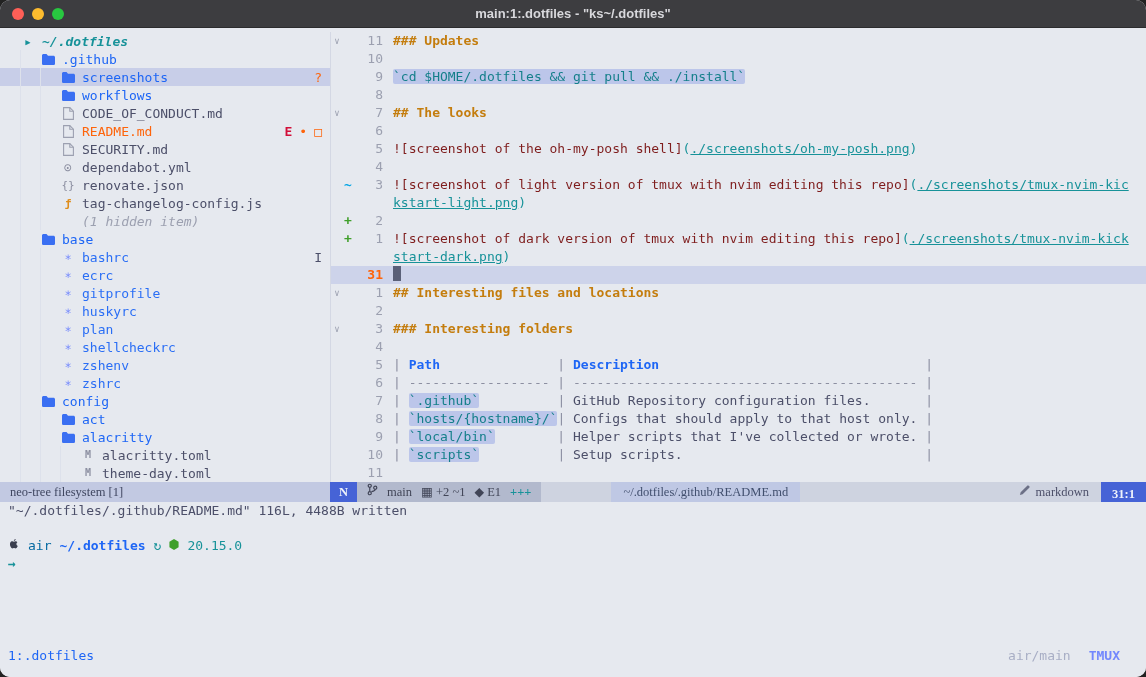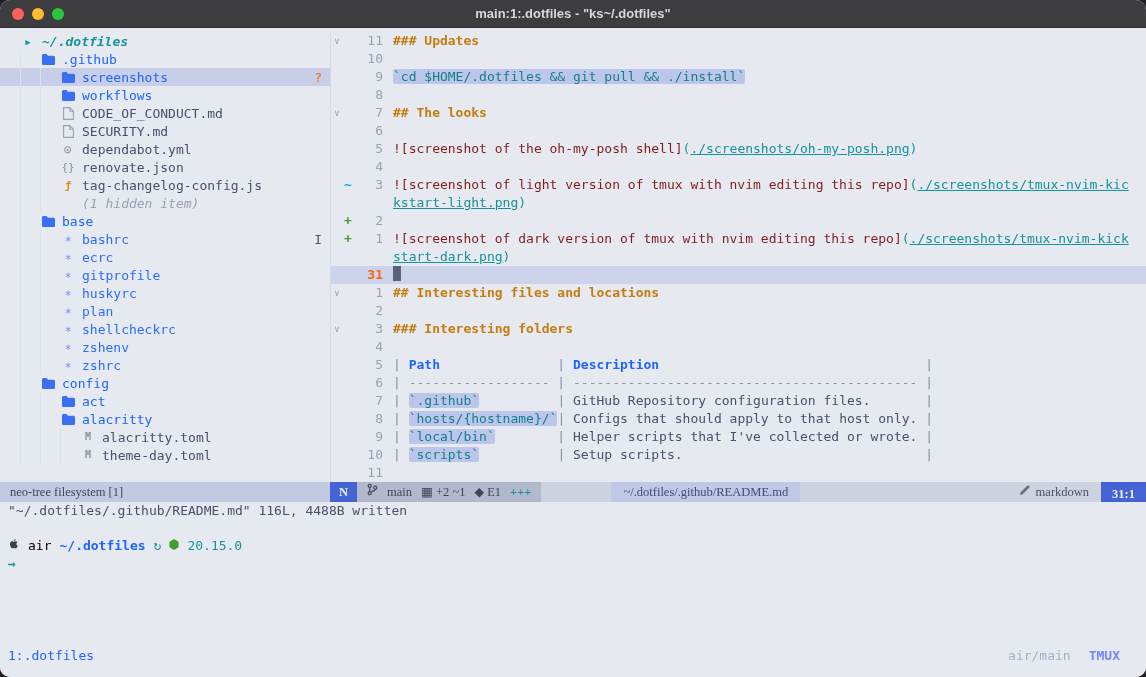--- a/index.html
+++ b/index.html
@@ -64,21 +64,21 @@
   .lgit { background:#b2b9cd; color:#414557; padding:8px 10px; display:flex; gap:9px; align-items:center; }
   .lgit .plus { color:#179299; font-weight:bold; }
   .lpath { background:#bfc8e4; color:#414f6e; padding:0 12px; margin-left:70px; }
   .lspace { flex:1; }
   .lft { padding:0 12px; display:flex; align-items:center; gap:6px; color:#4c4f69; }
   .lpos { background:#4663d6; color:#eef2fb; font-weight:bold; padding:2px 11px; }
   
   .cmdline { height:18px; line-height:18px; padding-left:8px; flex:none; color:#4c4f69; }
   .shell { margin-top:16px; padding-left:8px; flex:none; }
   .sline { height:18px; display:flex; align-items:center; gap:8px; }
-  .shost { color:#000000; }
+  .shost { color:#0369a1; }
   .spath { color:#1e66f5; font-weight:bold; }
   .srefresh { color:#179299; }
   .sver { color:#179299; }
   .sprompt { color:#179299; font-weight:bold; }
   .tmuxbar { margin-top:auto; height:20px; flex:none; display:flex; align-items:center; padding:0 26px 0 8px; margin-bottom:12px; }
   .twin { color:#1e66f5; }
   .tright { margin-left:auto; display:flex; gap:18px; }
   .tsess { color:#a8aec5; }
   .tlbl { color:#7287fd; font-weight:bold; }
 </style>
@@ -108,20 +108,24 @@
             <div class="tree-row sel"><span class="guide"></span><span class="guide"></span><span class="ticon"><svg width="13" height="11" viewBox="0 0 13 11">
                   <path fill="#3a6ff2" d="M0 1.6C0 .7.7 0 1.6 0h2.9l1.5 1.7h5.4c.9 0 1.6.7 1.6 1.6v6.1c0 .9-.7 1.6-1.6 1.6H1.6C.7 11 0 10.3 0 9.4z"></path>
                 </svg></span><span class="tlabel dir">screenshots</span><span class="badges"><span class="b-orange">?</span></span></div>
             <div class="tree-row"><span class="guide"></span><span class="guide"></span><span class="ticon"><svg width="13" height="11" viewBox="0 0 13 11">
                   <path fill="#3a6ff2" d="M0 1.6C0 .7.7 0 1.6 0h2.9l1.5 1.7h5.4c.9 0 1.6.7 1.6 1.6v6.1c0 .9-.7 1.6-1.6 1.6H1.6C.7 11 0 10.3 0 9.4z"></path>
                 </svg></span><span class="tlabel dir">workflows</span></div>
             <div class="tree-row"><span class="guide"></span><span class="guide"></span><span class="ticon"><svg width="11" height="13" viewBox="0 0 11 13">
                   <path fill="none" stroke="#9ca0b0" stroke-width="1.1" d="M.6.6h6.2l3.6 3.6v8.2H.6z"></path>
                   <path fill="none" stroke="#9ca0b0" stroke-width="1.1" d="M6.8.6v3.6h3.6"></path>
                 </svg></span><span class="tlabel file">CODE_OF_CONDUCT.md</span></div>
+            <div class="tree-row"><span class="guide"></span><span class="guide"></span><span class="ticon"><svg width="11" height="13" viewBox="0 0 11 13">
+                  <path fill="none" stroke="#9ca0b0" stroke-width="1.1" d="M.6.6h6.2l3.6 3.6v8.2H.6z"></path>
+                  <path fill="none" stroke="#9ca0b0" stroke-width="1.1" d="M6.8.6v3.6h3.6"></path>
+                </svg></span><span class="tlabel mod">README.md</span><span class="badges"><span class="b-red">E</span><span class="b-orange">•</span><span class="b-orange">□</span></span></div>
             <div class="tree-row"><span class="guide"></span><span class="guide"></span><span class="ticon"><svg width="11" height="13" viewBox="0 0 11 13">
                   <path fill="none" stroke="#9ca0b0" stroke-width="1.1" d="M.6.6h6.2l3.6 3.6v8.2H.6z"></path>
                   <path fill="none" stroke="#9ca0b0" stroke-width="1.1" d="M6.8.6v3.6h3.6"></path>
                 </svg></span><span class="tlabel file">SECURITY.md</span></div>
             <div class="tree-row"><span class="guide"></span><span class="guide"></span><span class="ticon"><span class="g" style="color:#8c8fa1">⊙</span></span><span class="tlabel file">dependabot.yml</span></div>
             <div class="tree-row"><span class="guide"></span><span class="guide"></span><span class="ticon"><span class="g" style="color:#8c8fa1;font-size:11px">{}</span></span><span class="tlabel file">renovate.json</span></div>
             <div class="tree-row"><span class="guide"></span><span class="guide"></span><span class="ticon"><span class="g" style="color:#df8e1d;font-size:11px;font-weight:bold">ƒ</span></span><span class="tlabel file">tag-changelog-config.js</span></div>
             <div class="tree-row"><span class="guide"></span><span class="guide"></span><span class="ticon"></span><span class="tlabel hidden">(1 hidden item)</span></div>
             <div class="tree-row"><span class="guide"></span><span class="ticon"><svg width="13" height="11" viewBox="0 0 13 11">
                   <path fill="#3a6ff2" d="M0 1.6C0 .7.7 0 1.6 0h2.9l1.5 1.7h5.4c.9 0 1.6.7 1.6 1.6v6.1c0 .9-.7 1.6-1.6 1.6H1.6C.7 11 0 10.3 0 9.4z"></path>

